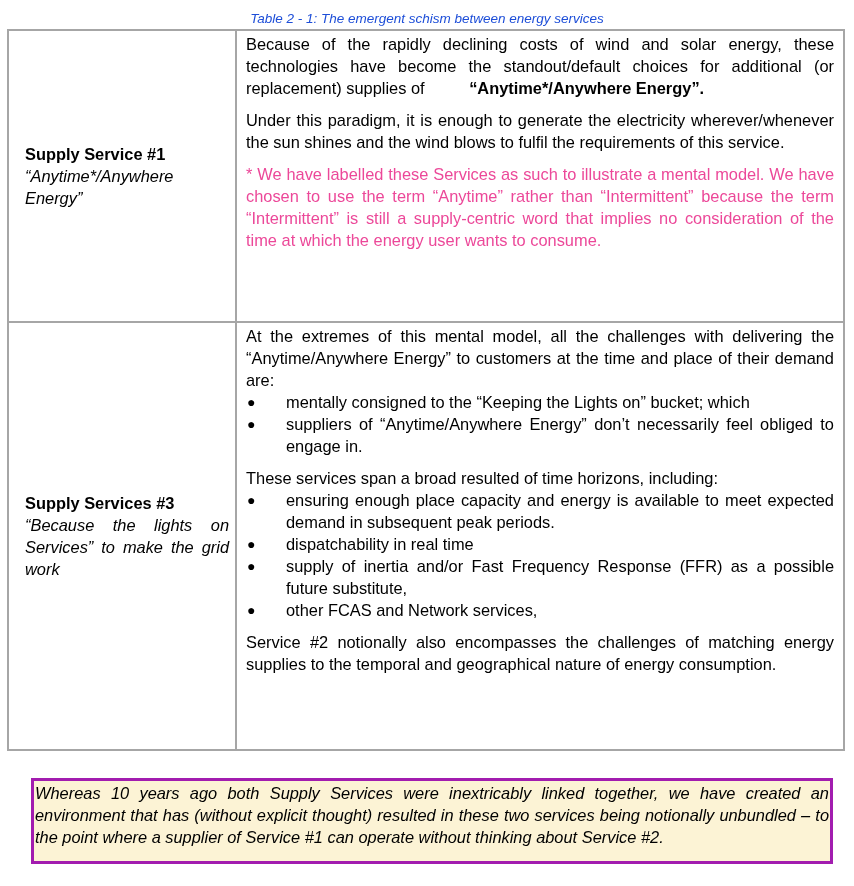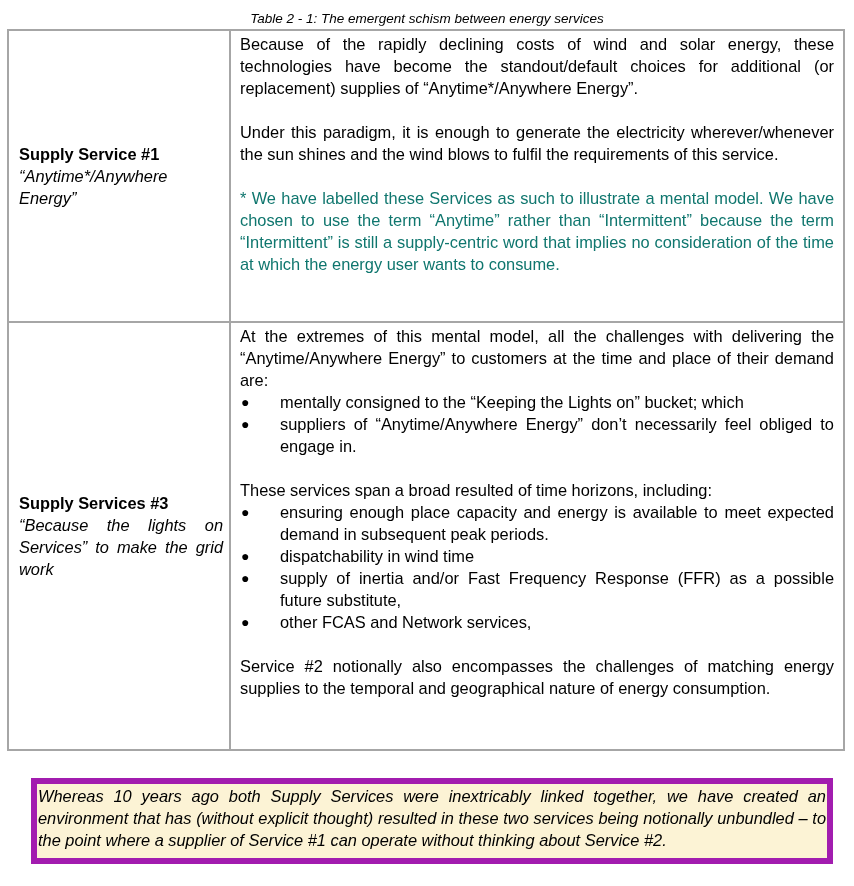--- a/index.html
+++ b/index.html
@@ -1,37 +1,37 @@
 <!DOCTYPE html>
 <html><head>
   <meta charset="utf-8">
   <style>
     html, body { margin: 0; padding: 0; background: #ffffff; }
     body { width: 854px; height: 886px; position: relative; overflow: hidden;
       font-family: "Liberation Sans", sans-serif; color: #000; }
     .caption { position: absolute; top: 11px; left: 0; width: 854px; text-align: center;
-      font-style: italic; font-size: 13.5px; color: #000000; line-height: 16px; }
+      font-style: italic; font-size: 13.5px; color: #1d4ed8; line-height: 16px; }
     .tbl { position: absolute; left: 7px; top: 29px; width: 838px; border-collapse: collapse;
       table-layout: fixed; }
     .tbl td { border: 2px solid #a6a6a6; vertical-align: middle; padding: 0; }
-    .tbl td.lhs { width: 204px; padding: 0 6px 0 10px; font-size: 16.4px; line-height: 22px; }
+    .tbl td.lhs { width: 204px; padding: 0 6px 0 16px; font-size: 16.4px; line-height: 22px; }
     .tbl td.rhs { padding: 2px 9px 8px 9px; font-size: 16.4px; line-height: 22px; vertical-align: top; }
     .row1 td { height: 280px; }
     .row2 td { height: 416px; }
     .lhs .title { font-weight: bold; display: block; }
     .lhs .sub { display: block; text-align: justify; font-style: italic; }
     p.j { margin: 0; text-align: justify; text-align-last: auto; }
-    p.gap { margin-top: 22px; }
-    p.note { color: #0f766e; }
-    b.em { font-weight: normal; }
+    p.gap { margin-top: 10px; }
+    p.note { color: #ec4899; }
+    b.em { font-weight: bold; margin-left: 40px; }
     ul.bl { list-style: none; margin: 0; padding: 0; }
     ul.bl li { position: relative; padding-left: 40px; text-align: justify; }
     ul.bl li .dot { position: absolute; left: 1px; top: 0; font-size: 14px; }
     .callout { position: absolute; left: 31px; top: 778px; width: 802px; height: 86px;
-      border: 6px solid #a21caf; background: #fcf3d5; font-style: italic; font-size: 16.4px;
+      border: 3px solid #a21caf; background: #fcf3d5; font-style: italic; font-size: 16.4px;
       line-height: 22px; padding: 1px 1px 0 1px; box-sizing: border-box; text-align: justify; }
   </style>
 </head>
 <body>
 
 <div class="caption">Table 2 - 1: The emergent schism between energy services</div>
 
 <table class="tbl">
   <tbody>
       <tr class="row1">
@@ -52,21 +52,21 @@
     </td>
     <td class="rhs">
       <p class="j">At the extremes of this mental model, all the challenges with delivering the “Anytime/Anywhere Energy” to customers at the time and place of their demand are:</p>
       <ul class="bl">
         <li><span class="dot">●</span><span>mentally consigned to the “Keeping the Lights on” bucket; which</span></li>
         <li><span class="dot">●</span><span>suppliers of “Anytime/Anywhere Energy” don’t necessarily feel obliged to engage in.</span></li>
       </ul>
       <p class="j gap">These services span a broad resulted of time horizons, including:</p>
       <ul class="bl">
         <li><span class="dot">●</span><span>ensuring enough place capacity and energy is available to meet expected demand in subsequent peak periods.</span></li>
-        <li><span class="dot">●</span><span>dispatchability in wind time</span></li>
+        <li><span class="dot">●</span><span>dispatchability in real time</span></li>
         <li><span class="dot">●</span><span>supply of inertia and/or Fast Frequency Response (FFR) as a possible future substitute,</span></li>
         <li><span class="dot">●</span><span>other FCAS and Network services,</span></li>
       </ul>
       <p class="j gap">Service #2 notionally also encompasses the challenges of matching energy supplies to the temporal and geographical nature of energy consumption.</p>
     </td>
   </tr>
 </tbody>
   </table>
 
 <div class="callout">Whereas 10 years ago both Supply Services were inextricably linked together, we have created an environment that has (without explicit thought) resulted in these two services being notionally unbundled – to the point where a supplier of Service #1 can operate without thinking about Service #2.</div>

